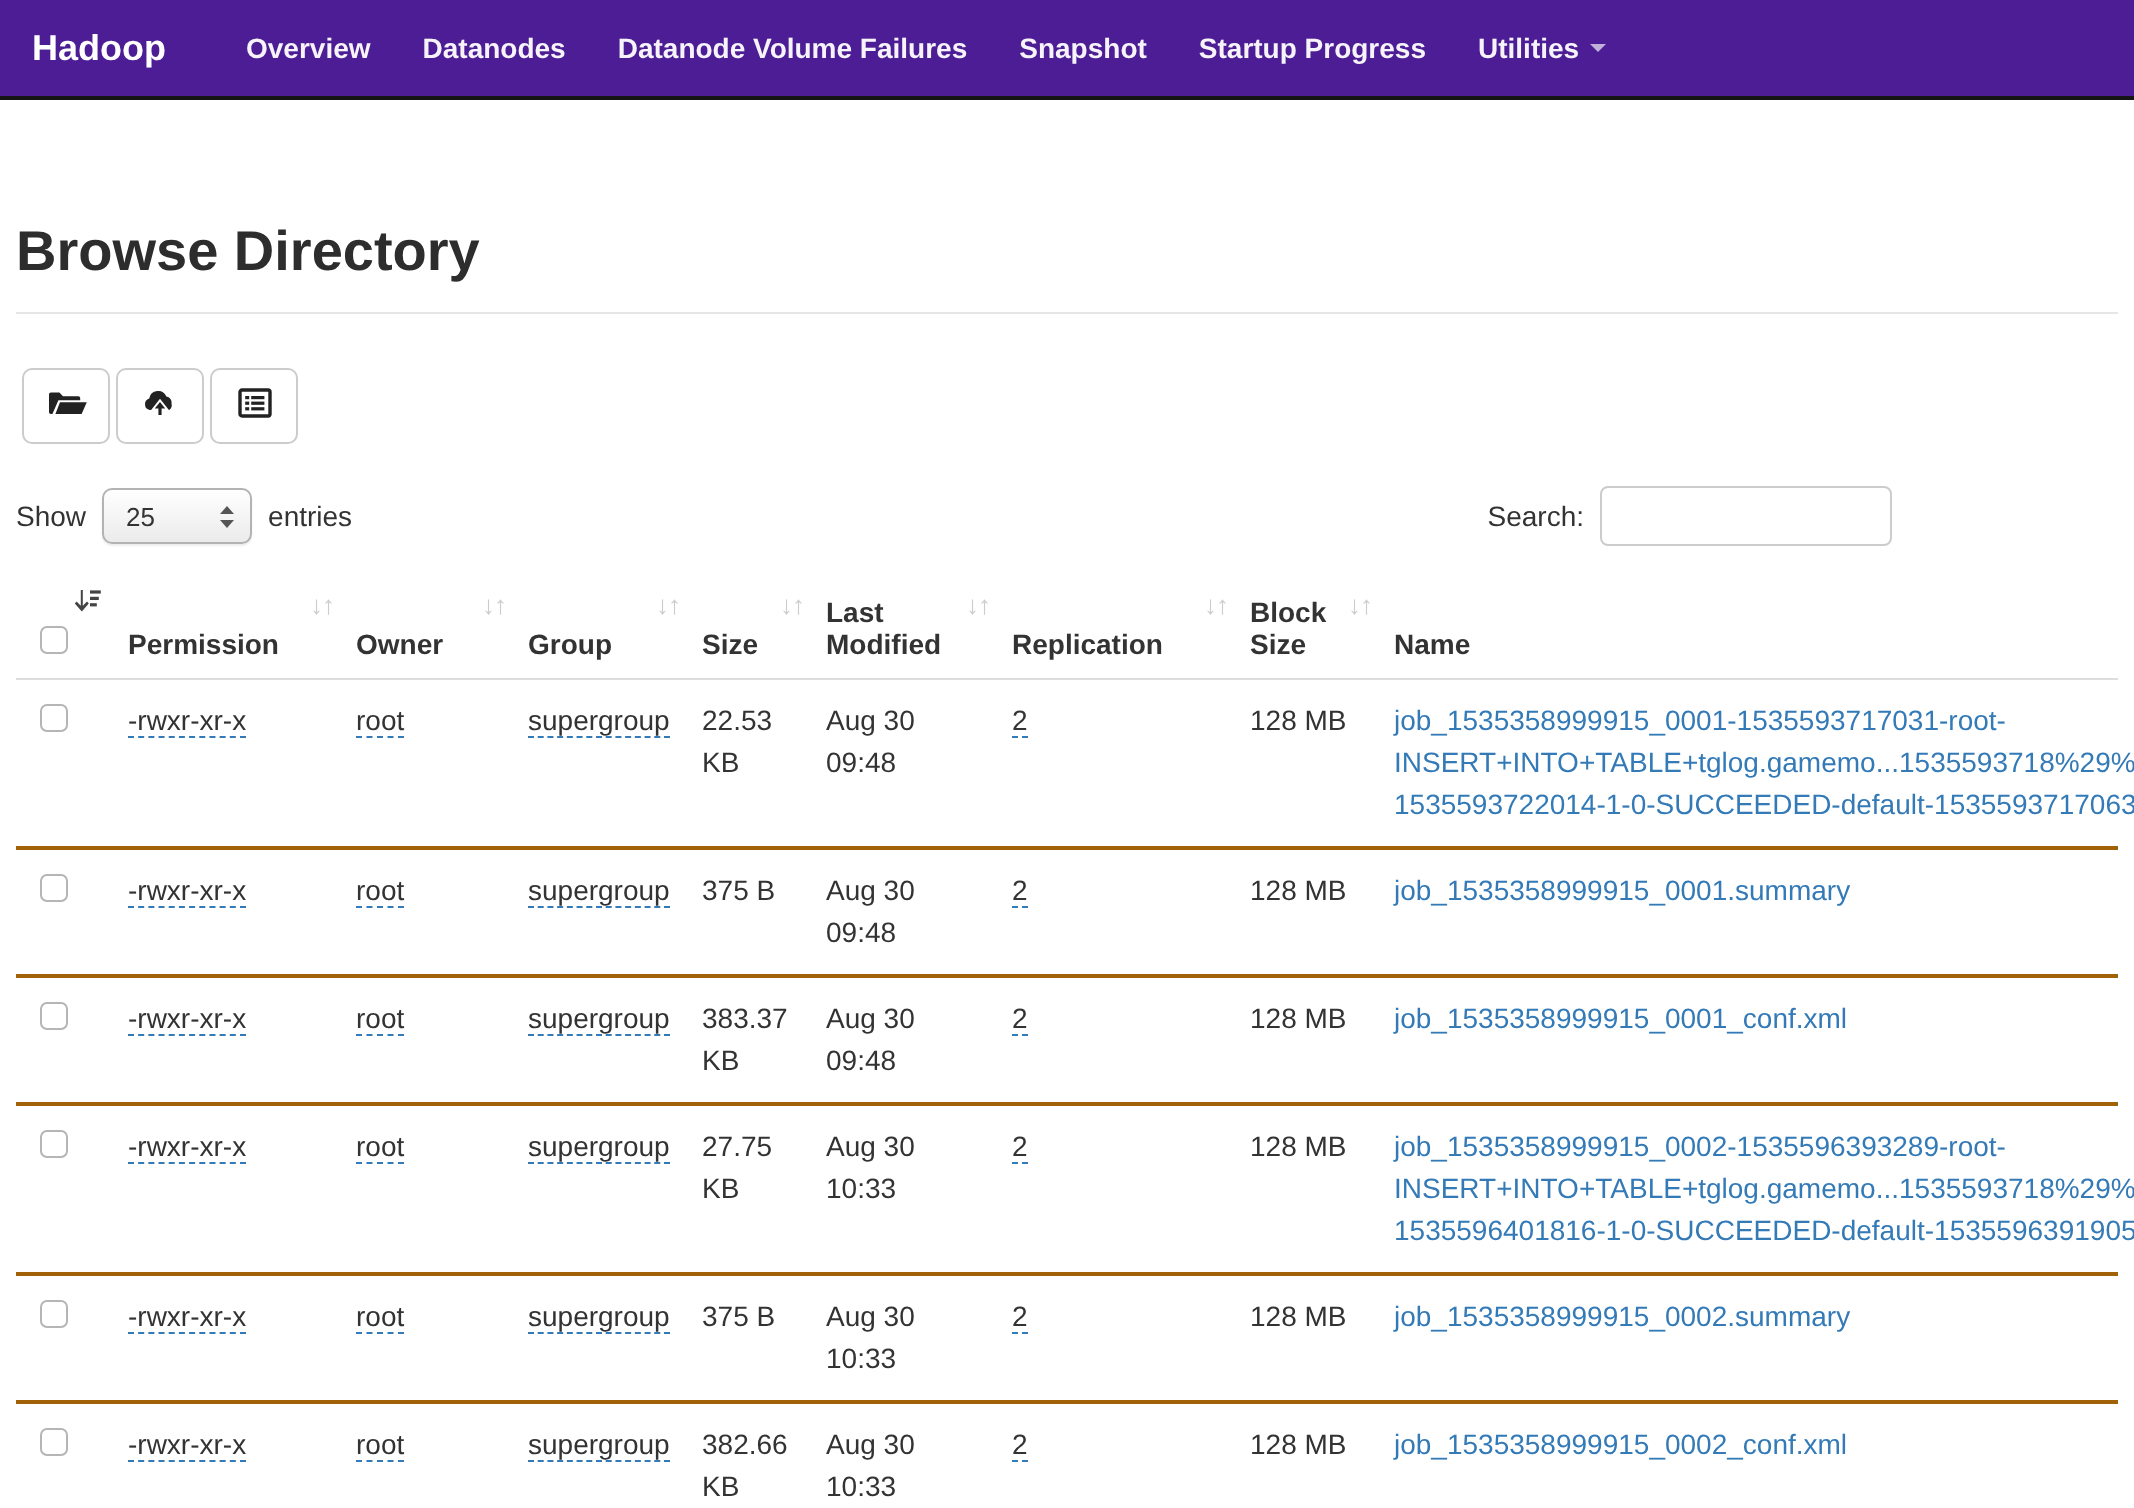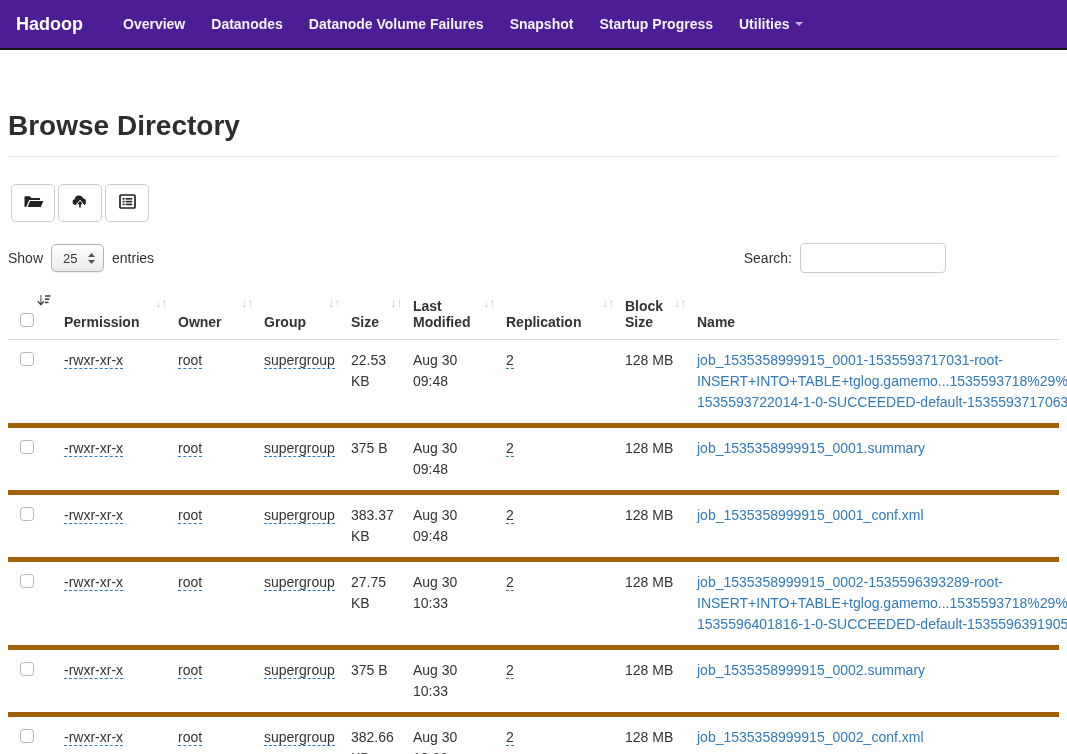--- a/index.html
+++ b/index.html
@@ -45,39 +45,39 @@
   .icon-buttons { display:flex; align-items:center; }
   .icon-btn {
     width:44px; height:38px; background:#fff; border:1px solid #ccc;
     border-radius:5px; display:flex; align-items:center; justify-content:center;
     margin-left:3px; cursor:pointer; padding:0;
   }
 
   .controls-row { width:938px; display:flex; justify-content:space-between; align-items:center; margin-bottom:16px; }
   .show-entries { display:flex; align-items:center; gap:8px; }
   .select-box {
-    width:53px; height:28px; border:1px solid #b3b3b3; border-radius:5px;
+    width:75px; height:28px; border:1px solid #b3b3b3; border-radius:5px;
     background:linear-gradient(#ffffff,#ebebeb);
     display:flex; align-items:center; padding:0 7px 0 11px; cursor:pointer;
     box-shadow:0 1px 1px rgba(0,0,0,.08);
   }
   .select-box .val { flex:1; font-size:13px; color:#333; }
   .search-box { display:flex; align-items:center; gap:8px; }
   .search-input {
     width:146px; height:30px; border:1px solid #ccc; border-radius:4px;
     padding:0 8px; font-size:14px; outline:none;
   }
 
   
   table { width:1051px; border-collapse:collapse; table-layout:fixed; }
   th {
     vertical-align:bottom; text-align:left; font-weight:bold; font-size:14px;
     padding:6px 8px 9px; height:50px; position:relative; border-bottom:1px solid #ddd;
   }
-  td { vertical-align:top; padding:10px 8px; border-bottom:5px solid #a16207; line-height:21px; }
+  td { vertical-align:top; padding:10px 8px; border-bottom:2px solid #a16207; line-height:21px; }
   th.c1, td.c1 { padding-left:12px; }
   .sort-both {
     position:absolute; top:6px; right:3px; color:#ccc; font-size:13px;
     font-weight:normal; white-space:nowrap;
   }
   .sort-both span { display:inline-block; width:6px; letter-spacing:0; }
   .sort-active { position:absolute; top:5px; right:5px; }
   .dotted { border-bottom:1px dashed #337ab7; cursor:pointer; }
   .name-link { color:#337ab7; text-decoration:none; display:block; cursor:pointer; }
   .name-line { white-space:nowrap; line-height:21px; }

